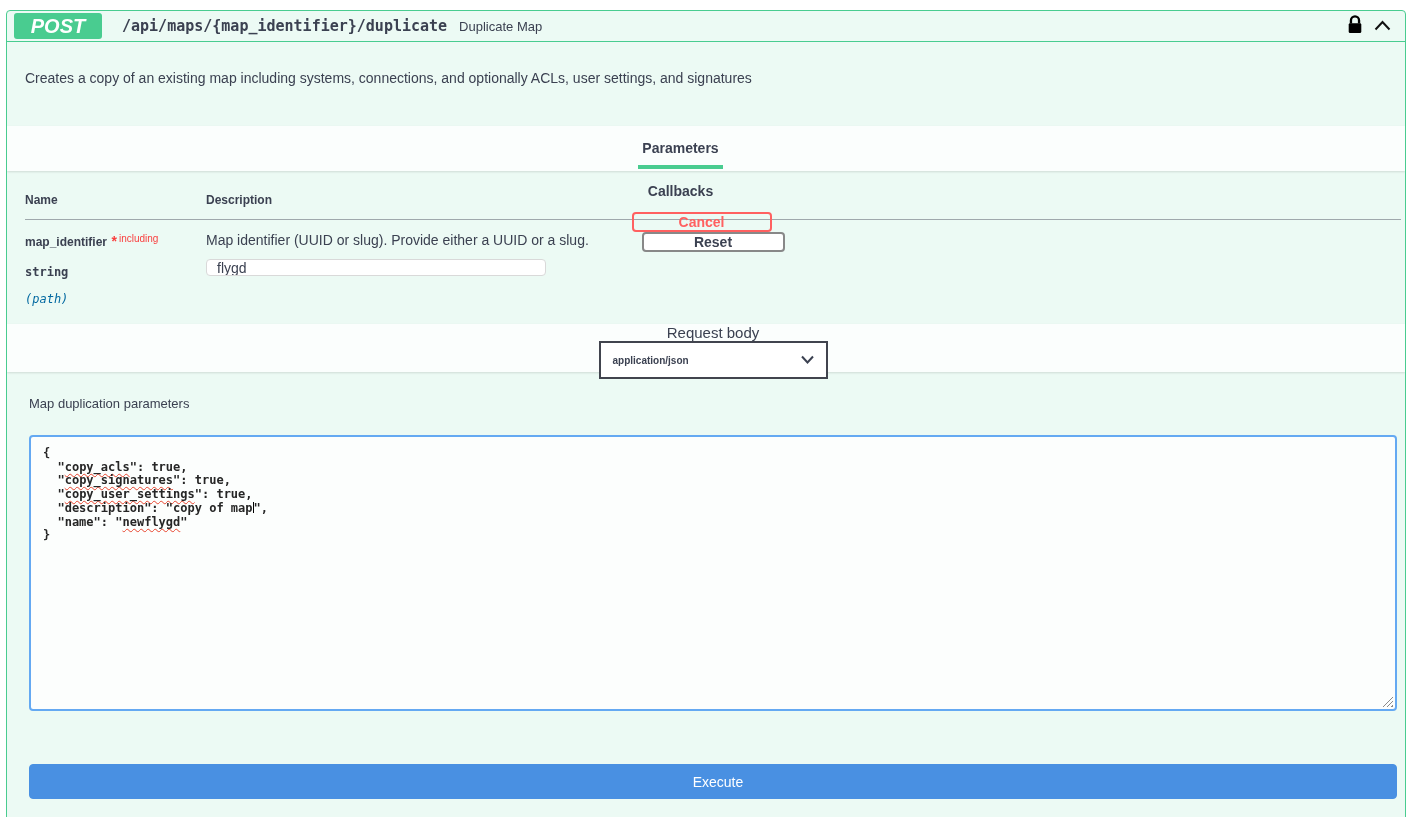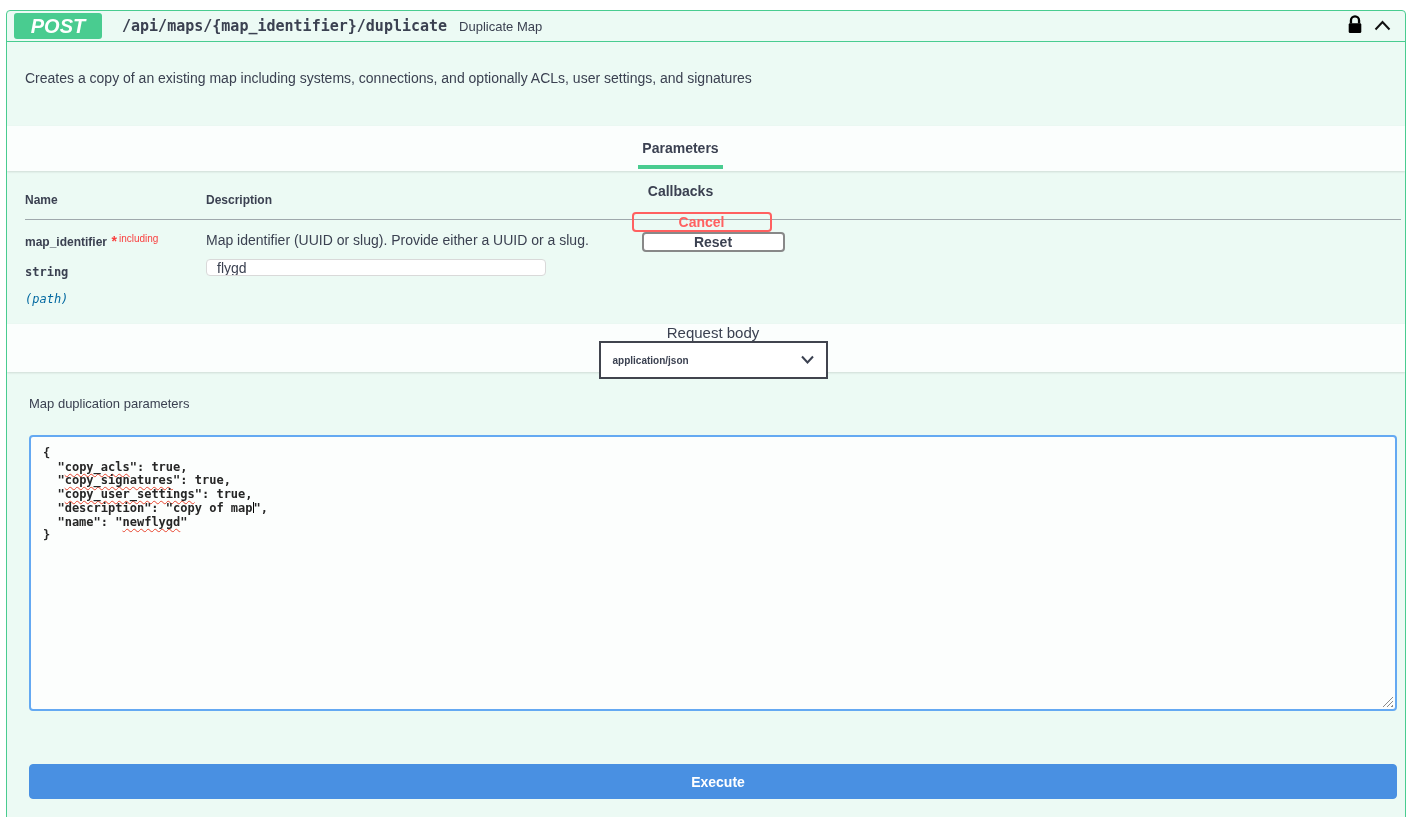--- a/index.html
+++ b/index.html
@@ -104,21 +104,21 @@
     position:absolute; right:2px; bottom:2px; width:11px; height:11px;
     clip-path:polygon(100% 0, 100% 100%, 0 100%);
     background:repeating-linear-gradient(135deg, transparent 0 2px, #8a8a8a 2px 3px);
     cursor:nwse-resize;
   }
 
   
   .execute-btn {
     display:block; margin:53px 0 0 4px; width:calc(100% - 4px); height:35px;
     background:#4990e2; border:1px solid #4990e2; border-radius:4px;
-    color:#fff; font-weight:bold; font-size:14px; font-family:inherit; cursor:pointer;padding-left:10px;
+    color:#fff; font-weight:normal; font-size:14px; font-family:inherit; cursor:pointer;padding-left:10px;
   }
 </style>
 </head>
 <body>
 
 <div class="opblock">
 
   <div class="summary">
     <span class="method-badge">POST</span>
     <span class="endpoint-path">/api/maps/{map_identifier}/duplicate</span>

